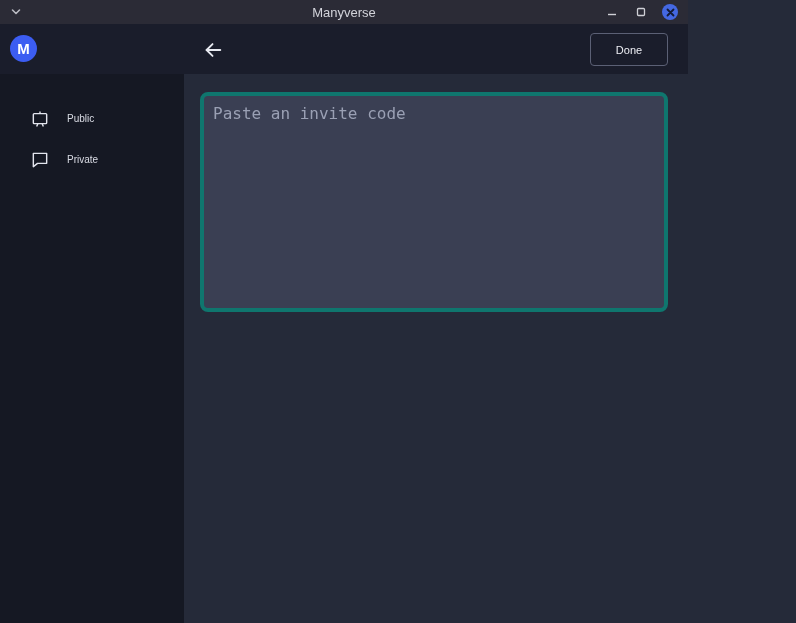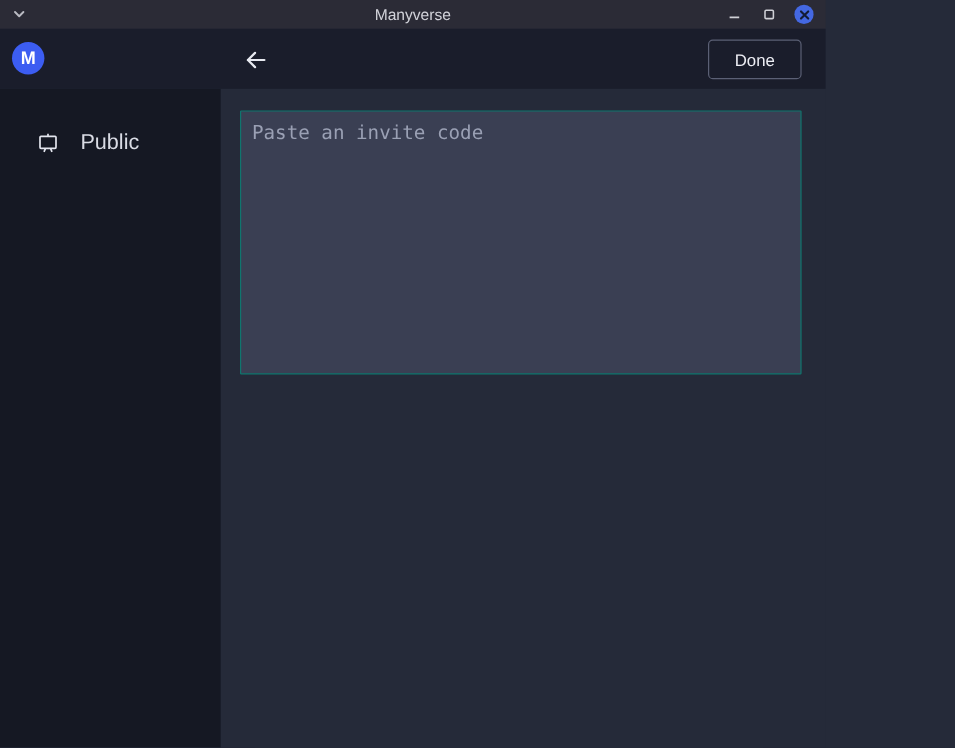--- a/index.html
+++ b/index.html
@@ -49,43 +49,43 @@
     display:flex; align-items:center; justify-content:center;
   }
   .back-btn {
     position:absolute; left:200px; top:13px; width:26px; height:26px;
     background:none; border:none; padding:0; color:#e8eaf1; cursor:pointer;
     display:flex; align-items:center; justify-content:center;
   }
   .done-btn {
     position:absolute; right:20px; top:9px; width:78px; height:33px;
     background:transparent; border:1px solid #5b6075; border-radius:4px;
-    color:#edeef4; font-size:14px; cursor:pointer;
+    color:#edeef4; font-size:11px; cursor:pointer;
     font-family:"Liberation Sans","DejaVu Sans",sans-serif;
   }
 
   
   .app-body { flex:1; display:flex; min-height:0; }
   .sidebar {
     width:184px; flex:0 0 184px; background:#151823;
     display:flex; flex-direction:column; padding:24px 0 20px 0;
   }
   .nav-item {
     height:41px; display:flex; align-items:center; gap:17px;
-    padding-left:30px; color:#d9dbe4; font-size:18px; cursor:pointer;
+    padding-left:30px; color:#d9dbe4; font-size:10px; cursor:pointer;
   }
   .nav-item .icon { width:20px; height:20px; display:flex; color:#e3e5ee; }
   .nav-item.active { color:#7381f3; }
   .nav-item.active .icon { color:#7381f3; }
   .nav-spacer { flex:1; }
 
   .content { flex:1; padding:18px 20px 0 16px; background:#252a39; }
   .invite-textarea {
     display:block; width:100%; height:220px;
-    background:#3a3f53; border:1px solid #0f766e; border-radius:1px;
+    background:#3a3f53; border:4px solid #0f766e; border-radius:8px;
     color:#e7e9f0; font-family:"DejaVu Sans Mono","Liberation Mono",monospace;
     font-size:16px; line-height:1.35; padding:7px 9px; resize:none; outline:none;
   }
   .invite-textarea::placeholder { color:#9aa0b4; }
 
   svg { display:block; }
 </style>
 </head>
 <body>
 
@@ -136,20 +136,28 @@
         <span class="icon">
           <svg viewBox="0 0 24 24" width="20" height="20" fill="none" stroke="currentColor" stroke-width="1.7" stroke-linejoin="round">
               <rect x="4" y="5.5" width="16" height="12" rx="1"></rect>
               <path d="M12 3v2.5"></path>
               <path d="M9.5 17.5L8 21M14.5 17.5L16 21"></path>
             </svg>
         </span>
         <span>Public</span>
       </div>
 
+      <div class="nav-item">
+        <span class="icon">
+          <svg viewBox="0 0 24 24" width="20" height="20" fill="none" stroke="currentColor" stroke-width="1.7" stroke-linejoin="round">
+              <path d="M4 4h16v12H9l-5 4V4z"></path>
+            </svg>
+        </span>
+        <span>Private</span>
+      </div>
 
 
 
       <div class="nav-spacer"></div>
 
 
 
 
     </nav>
 

